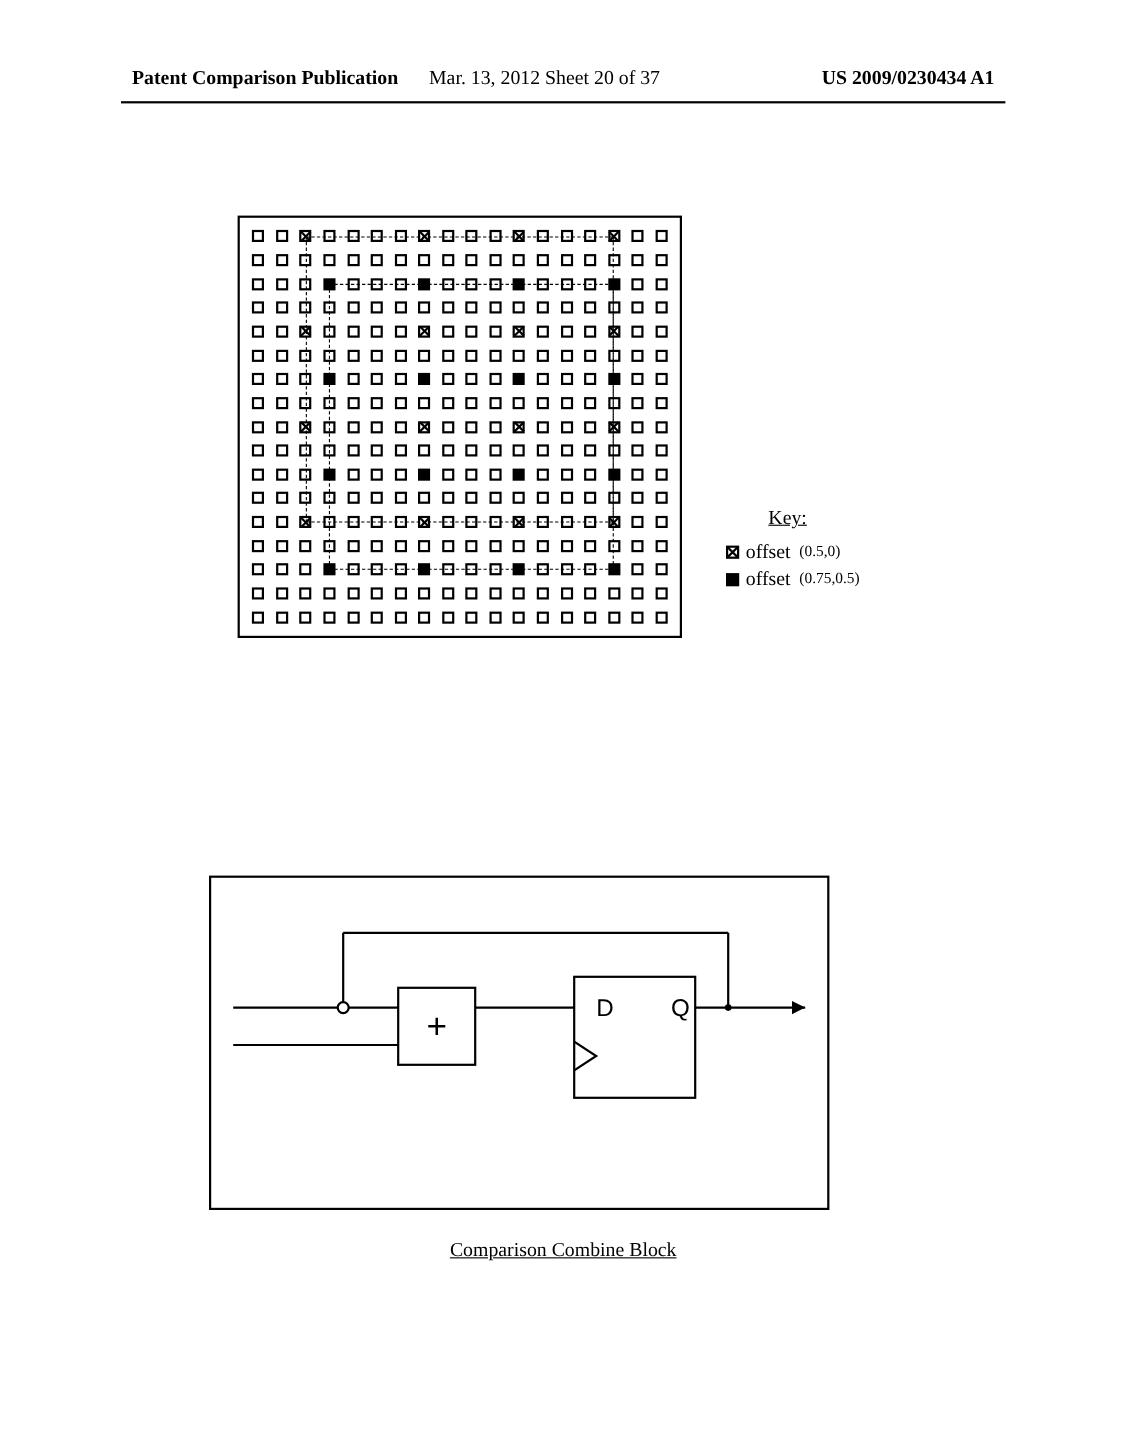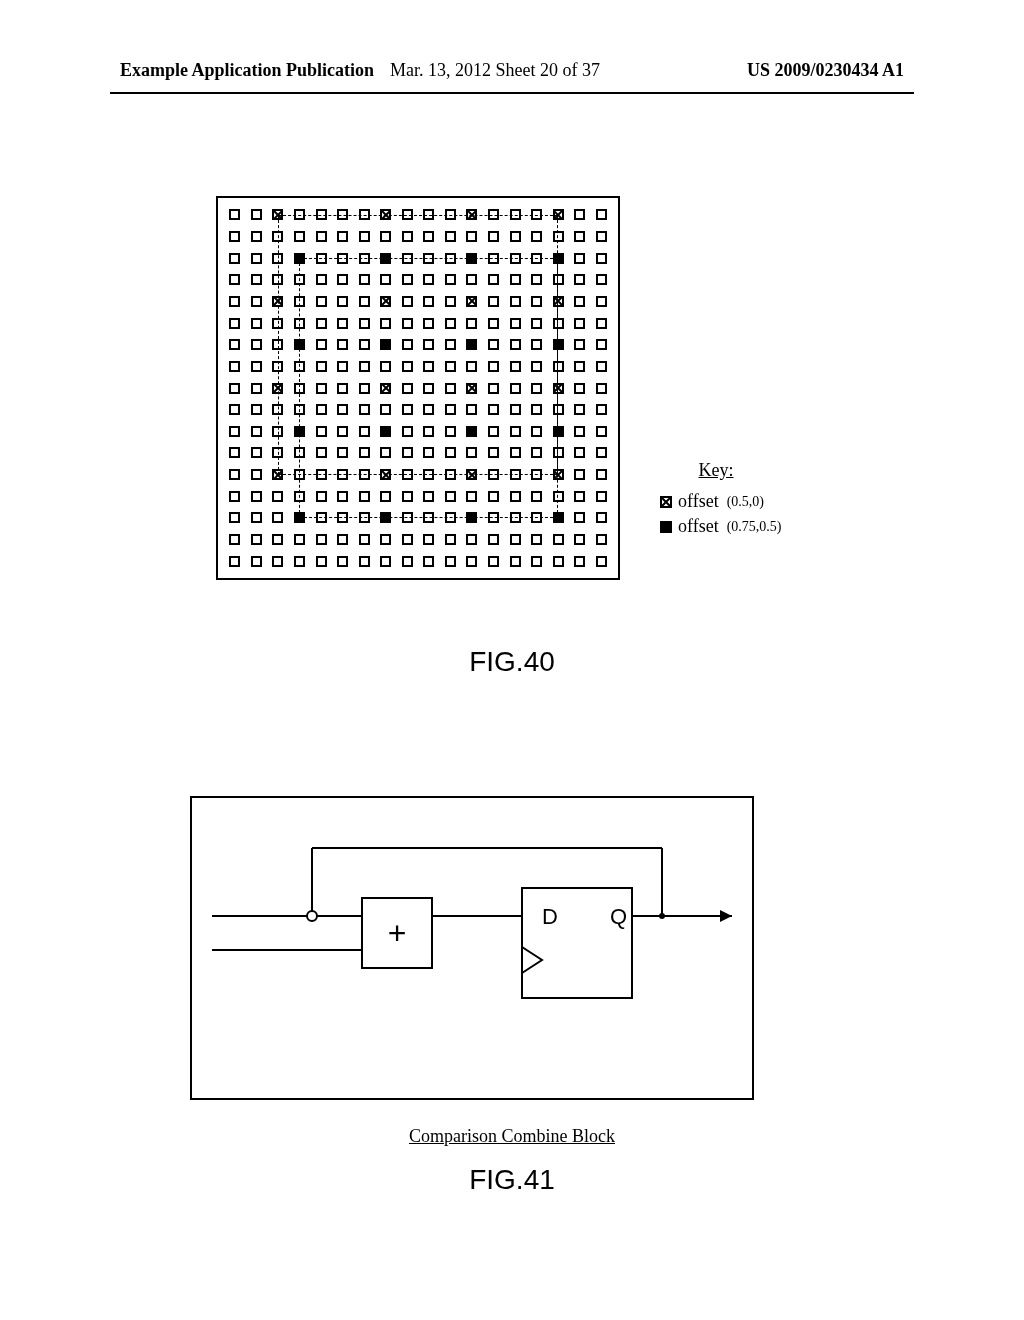--- a/index.html
+++ b/index.html
@@ -172,21 +172,21 @@
     font-family: Arial, Helvetica, sans-serif;
     font-size: 28px;
   }
 </style>
 </head>
 <body>
 
 <div class="page">
 
   <div class="hdr">
-    <span class="hdr-left">Example Application Publication</span>
+    <span class="hdr-left">Patent Comparison Publication</span>
     <span class="hdr-mid">Mar. 13, 2012  Sheet 20 of 37</span>
     <span class="hdr-right">US 2009/0230434 A1</span>
   </div>
   <div class="hdr-rule"></div>
 
   <div class="fig40">
     <div class="grid" id="grid">
         <div class="cell empty" style="left: 5.27778px; top: 5.32353px;"></div>
         <div class="cell empty" style="left: 26.8333px; top: 5.32353px;"></div>
         <div class="cell xmark" style="left: 48.3889px; top: 5.32353px;"></div>
@@ -507,21 +507,20 @@
           <span class="key-subs">(0.5,0)</span>
         </div>
         <div class="key-row">
           <div class="ksym filled"></div>
           <span>offset</span>
           <span class="key-subs">(0.75,0.5)</span>
         </div>
       </div>
   </div>
 
-  <div class="fig40-label">FIG.40</div>
 
   <div class="fig41">
     <svg viewBox="0 0 560 300">
 
       <rect x="170" y="100" width="70" height="70" fill="#fff" stroke="#000" stroke-width="2"></rect>
       <text x="205" y="146" text-anchor="middle" font-size="32" font-family="Arial">+</text>
 
       <rect x="330" y="90" width="110" height="110" fill="#fff" stroke="#000" stroke-width="2"></rect>
       <text x="350" y="126" font-size="22" font-family="Arial">D</text>
       <text x="418" y="126" font-size="22" font-family="Arial">Q</text>
@@ -541,15 +540,14 @@
       <line x1="470" y1="50" x2="120" y2="50" stroke="#000" stroke-width="2"></line>
       <line x1="120" y1="50" x2="120" y2="118" stroke="#000" stroke-width="2"></line>
 
       <circle cx="120" cy="118" r="5" fill="#fff" stroke="#000" stroke-width="2"></circle>
 
       <circle cx="470" cy="118" r="3" fill="#000"></circle>
     </svg>
   </div>
 
   <div class="fig41-caption">Comparison Combine Block</div>
-  <div class="fig41-label">FIG.41</div>
 
 </div>
 
 </body></html>

